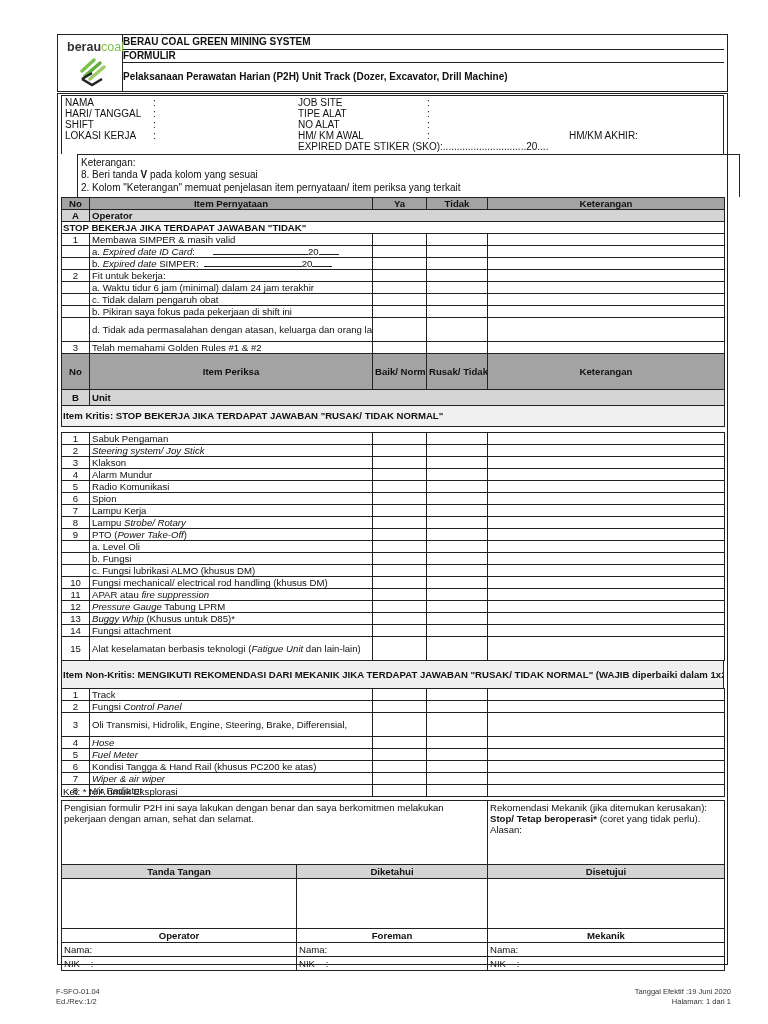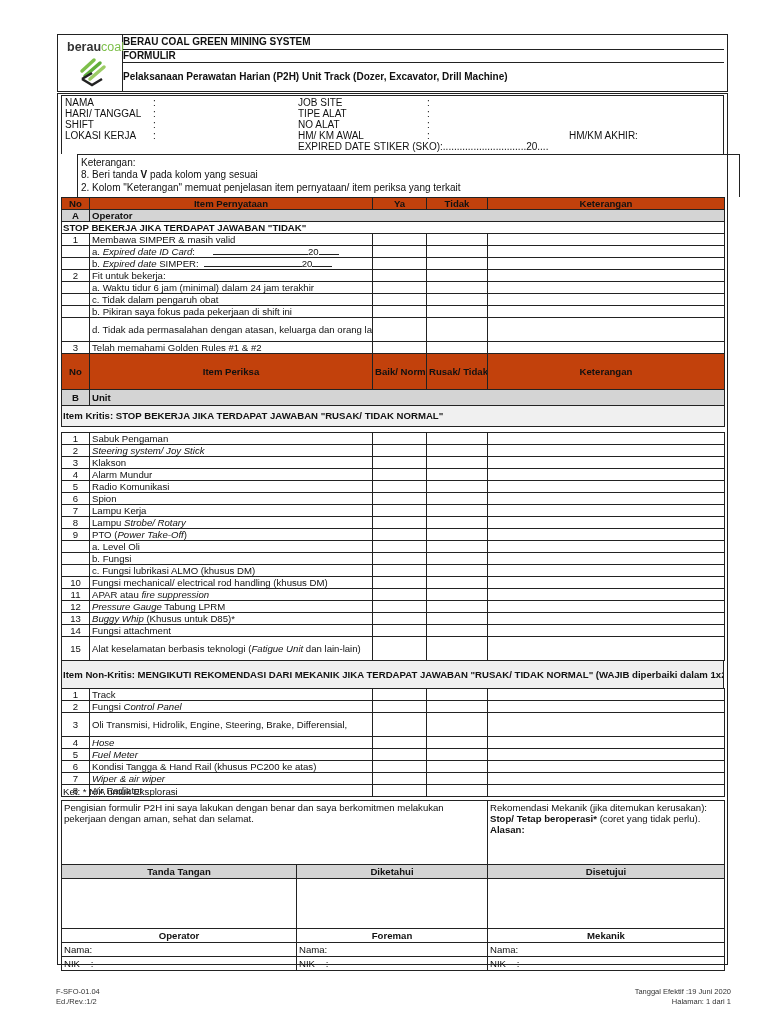--- a/index.html
+++ b/index.html
@@ -26,21 +26,21 @@
   .info .t { position: absolute; font-size: 10px; line-height: 11px; white-space: nowrap; }
 
   .ket { position: absolute; left: 61px; top: 154px; width: 663px; height: 43px; border: 1px solid #222; border-bottom: none; margin-left: 16px; }
   .ket .t { position: absolute; left: 3px; font-size: 10px; line-height: 11px; white-space: nowrap; }
 
   
   table.grid { position: absolute; left: 61px; border-collapse: collapse; table-layout: fixed; width: 663px; }
   table.grid td { border: 1px solid #222; font-size: 9.6px; line-height: 10px; padding: 0 2px; vertical-align: middle; height: 12px; white-space: nowrap; overflow: hidden; }
   td.no { text-align: center; }
   td.wrap { white-space: normal; }
-  tr.gray td { background: #c2410c; font-weight: bold; text-align: center; }
+  tr.gray td { background: #a3a3a3; font-weight: bold; text-align: center; }
   tr.sect td { background: #d4d4d4; font-weight: bold; }
   tr.lt td { background: #f0f0f0; font-weight: bold; }
   tr.bold td { font-weight: bold; }
   .it { font-style: italic; }
   .ul { display: inline-block; border-bottom: 1px solid #222; height: 9px; vertical-align: baseline; }
 
   .ketnote { position: absolute; left: 63px; top: 786px; font-size: 9.6px; line-height: 11px; }
 
   
   table.sig { position: absolute; left: 61px; top: 800px; width: 663px; border-collapse: collapse; table-layout: fixed; }
@@ -426,21 +426,21 @@
         <col style="width:235px">
         <col style="width:191px">
         <col style="width:237px">
       </colgroup>
     <tbody>
         <tr>
       <td colspan="2" style="height:64px">Pengisian formulir P2H ini saya lakukan dengan benar dan saya berkomitmen melakukan pekerjaan dengan aman, sehat dan selamat.</td>
       <td>
         <div>Rekomendasi Mekanik (jika ditemukan kerusakan):</div>
         <div><b>Stop/ Tetap beroperasi*</b><span> (coret yang tidak perlu).</span></div>
-        <div style="font-weight:bold">Alasan:</div>
+        <div style="font-weight:normal">Alasan:</div>
       </td>
     </tr>
     <tr class="gray">
       <td>Tanda Tangan</td>
       <td>Diketahui</td>
       <td>Disetujui</td>
     </tr>
     <tr>
       <td style="height:50px"></td>
       <td></td>

